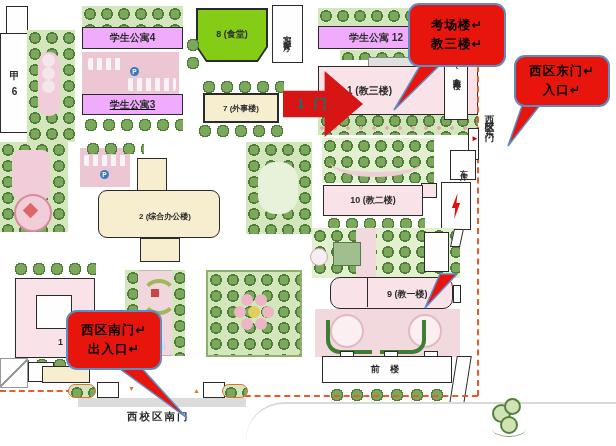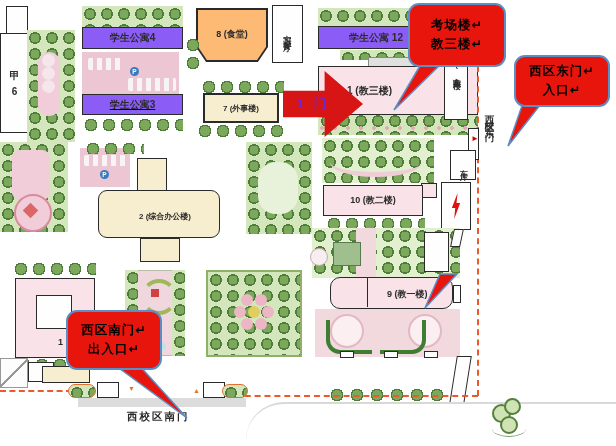--- a/index.html
+++ b/index.html
@@ -3,21 +3,21 @@
 <meta charset="utf-8">
 <style>
   html,body{margin:0;padding:0;background:#fff;}
   .map{position:relative;width:616px;height:446px;background:#ffffff;overflow:hidden;
        font-family:"Liberation Sans","DejaVu Sans",sans-serif;}
   .abs{position:absolute;}
   .b{position:absolute;border:1.6px solid #2a2a2a;box-sizing:border-box;}
   .cent{display:flex;align-items:center;justify-content:center;}
   .lbl{font-weight:bold;color:#2b2b2b;white-space:nowrap;}
   .pink{background:#f9e2e8;}
-  .blue{background:#8b5cf6;}
+  .blue{background:#f0abfc;}
   .cream{background:#f7eed0;}
   .white{background:#fefefe;}
   .green{position:absolute;background:#d3e6bc;}
   .lgreen{position:absolute;background:#e2f0cf;}
   .trees{background-image:radial-gradient(circle 6px at 8px 8px,#7ba85a 0 4.5px,#4e7c3a 4.5px 6px,rgba(0,0,0,0) 6px);background-size:17px 16px;}
   .treerow{position:absolute;background-image:radial-gradient(circle 7px at 9px 9px,#7ba85a 0 5px,#4e7c3a 5px 6.5px,rgba(0,0,0,0) 6.5px);background-size:18px 18px;background-repeat:repeat-x;}
   .pinkdots{background-image:radial-gradient(circle 2px at 4px 13px,#e8a8b8 0 2px,rgba(0,0,0,0) 2px),radial-gradient(circle 6px at 9px 6px,#7ba85a 0 4.5px,#4e7c3a 4.5px 6px,rgba(0,0,0,0) 6px);background-size:13px 16px,17px 16px;}
   .vtext{writing-mode:vertical-rl;text-orientation:upright;font-weight:bold;color:#2b2b2b;line-height:1;}
   .cars{background-image:repeating-linear-gradient(90deg,#f8f4f6 0 5px,rgba(0,0,0,0) 5px 9px);border-radius:2px;}
   .callout{position:absolute;background:#e8150d;border:2.2px solid #5b8ec4;border-radius:11px;color:#000;
@@ -52,21 +52,21 @@
   <div class="abs cars" style="left:128px;top:78px;width:48px;height:13px;"></div>
   <div class="circle cent" style="left:130px;top:67px;width:9px;height:9px;background:#3a7abf;">
     <span style="font-size:6.5px;color:#fff;font-weight:bold;">P</span>
   </div>
   <div class="b blue cent" style="left:82px;top:94px;width:101px;height:21px;text-decoration:underline;">
     <span class="lbl" style="font-size:10px;">学生公寓3</span>
   </div>
   <div class="treerow" style="left:82px;top:116px;width:101px;height:18px;"></div>
 
   <div class="abs" style="left:196px;top:8px;width:72px;height:54px;background:#2a2a2a;clip-path:polygon(0 0,100% 0,100% 72%,86% 100%,14% 100%,0 72%);">
-    <div class="abs cent" style="left:1.6px;top:1.6px;width:68.8px;height:50.8px;background:#fdba74;clip-path:polygon(0 0,100% 0,100% 72%,86% 100%,14% 100%,0 72%);">
+    <div class="abs cent" style="left:1.6px;top:1.6px;width:68.8px;height:50.8px;background:#84cc16;clip-path:polygon(0 0,100% 0,100% 72%,86% 100%,14% 100%,0 72%);">
       <span class="lbl" style="font-size:9px;">8 (食堂)</span>
     </div>
   </div>
   <div class="treerow" style="left:184px;top:36px;width:18px;height:36px;background-repeat:repeat-y;"></div>
   <div class="b white cent" style="left:272px;top:5px;width:31px;height:58px;">
     <span class="vtext" style="font-size:8.5px;letter-spacing:3px;">实习餐厅</span>
   </div>
 
   <div class="treerow" style="left:200px;top:78px;width:84px;height:15px;"></div>
   <div class="b cream cent" style="left:203px;top:93px;width:76px;height:30px;border-width:2px;">
@@ -167,20 +167,23 @@
   <div class="b white" style="left:453px;top:285px;width:8px;height:18px;"></div>
   <div class="abs" style="left:315px;top:309px;width:145px;height:48px;background:#f2d9de;"></div>
   <div class="circle" style="left:330px;top:314px;width:30px;height:30px;background:#fbeff2;border:2px solid #e2b8c4;"></div>
   <div class="circle" style="left:408px;top:314px;width:30px;height:30px;background:#fbeff2;border:2px solid #e2b8c4;"></div>
   <div class="abs" style="left:326px;top:320px;width:42px;height:30px;border-left:4px solid #3f7d33;border-bottom:4px solid #3f7d33;border-radius:0 0 0 14px;"></div>
   <div class="abs" style="left:380px;top:320px;width:42px;height:30px;border-right:4px solid #3f7d33;border-bottom:4px solid #3f7d33;border-radius:0 0 14px 0;"></div>
 
   <div class="b white" style="left:340px;top:351px;width:14px;height:7px;"></div>
   <div class="b white" style="left:384px;top:351px;width:14px;height:7px;"></div>
   <div class="b white" style="left:424px;top:351px;width:14px;height:7px;"></div>
+  <div class="b white cent" style="left:322px;top:356px;width:130px;height:27px;">
+    <span class="lbl" style="font-size:9px;letter-spacing:4px;">前 楼</span>
+  </div>
   <div class="treerow" style="left:328px;top:386px;width:130px;height:20px;background-size:20px 20px;"></div>
   <div class="b white" style="left:453px;top:356px;width:15px;height:48px;transform:skewX(-9deg);"></div>
 
   <div class="b white" style="left:97px;top:382px;width:22px;height:16px;"></div>
   <div class="b white" style="left:203px;top:382px;width:22px;height:16px;"></div>
   <div class="abs" style="left:78px;top:398px;width:168px;height:9px;background:#dcdcdc;"></div>
   <span class="abs" style="left:128px;top:385px;font-size:7px;color:#e07820;">▼</span>
   <span class="abs" style="left:193px;top:387px;font-size:7px;color:#e07820;">▲</span>
   <div class="abs" style="left:127px;top:406px;">
     <span class="lbl" style="font-size:10.5px;letter-spacing:2px;">西校区南门</span>
@@ -190,21 +193,21 @@
   <div class="green trees" style="left:68px;top:384px;width:28px;height:14px;border:1px solid #e07030;border-radius:8px;box-sizing:border-box;"></div>
   <div class="green trees" style="left:222px;top:384px;width:26px;height:14px;border:1px solid #e07030;border-radius:8px;box-sizing:border-box;"></div>
   <div class="abs" style="left:246px;top:402px;width:370px;height:36px;border-top:2px solid #d9d9d9;border-radius:90px 0 0 0;"></div>
 
   <div class="circle" style="left:492px;top:404px;width:15px;height:15px;background:#cfe3b4;border:2px solid #55803e;"></div>
   <div class="circle" style="left:504px;top:398px;width:13px;height:13px;background:#cfe3b4;border:2px solid #55803e;"></div>
   <div class="circle" style="left:500px;top:416px;width:14px;height:14px;background:#cfe3b4;border:2px solid #55803e;"></div>
   <div class="abs" style="left:492px;top:420px;width:34px;height:16px;border-bottom:1.5px solid #7a9a6a;border-radius:0 0 50% 50%;"></div>
 
   <div class="abs" style="left:283px;top:71px;width:80px;height:66px;background:#d81515;clip-path:polygon(0 30%,52% 30%,52% 0,100% 50%,52% 100%,52% 70%,0 70%);z-index:25;"></div>
-  <span class="abs" style="left:297px;top:95px;z-index:26;font-size:13px;font-weight:bold;color:#6d28d9;letter-spacing:3px;">1 门</span>
+  <span class="abs" style="left:297px;top:95px;z-index:26;font-size:13px;font-weight:bold;color:#0f766e;letter-spacing:3px;">1 门</span>
 
   <svg class="tail" style="left:388px;top:56px;" width="62" height="58" viewBox="0 0 62 58">
     <polygon points="36,3 58,3 6,54" fill="#e8150d" stroke="#5b8ec4" stroke-width="1.5"></polygon>
   </svg>
   <div class="callout" style="left:408px;top:3px;width:94px;height:60px;font-size:12.5px;">
     <span>考场楼↵</span>
     <span>教三楼↵</span>
   </div>
 
   <svg class="tail" style="left:504px;top:97px;" width="45" height="53" viewBox="0 0 45 53">

